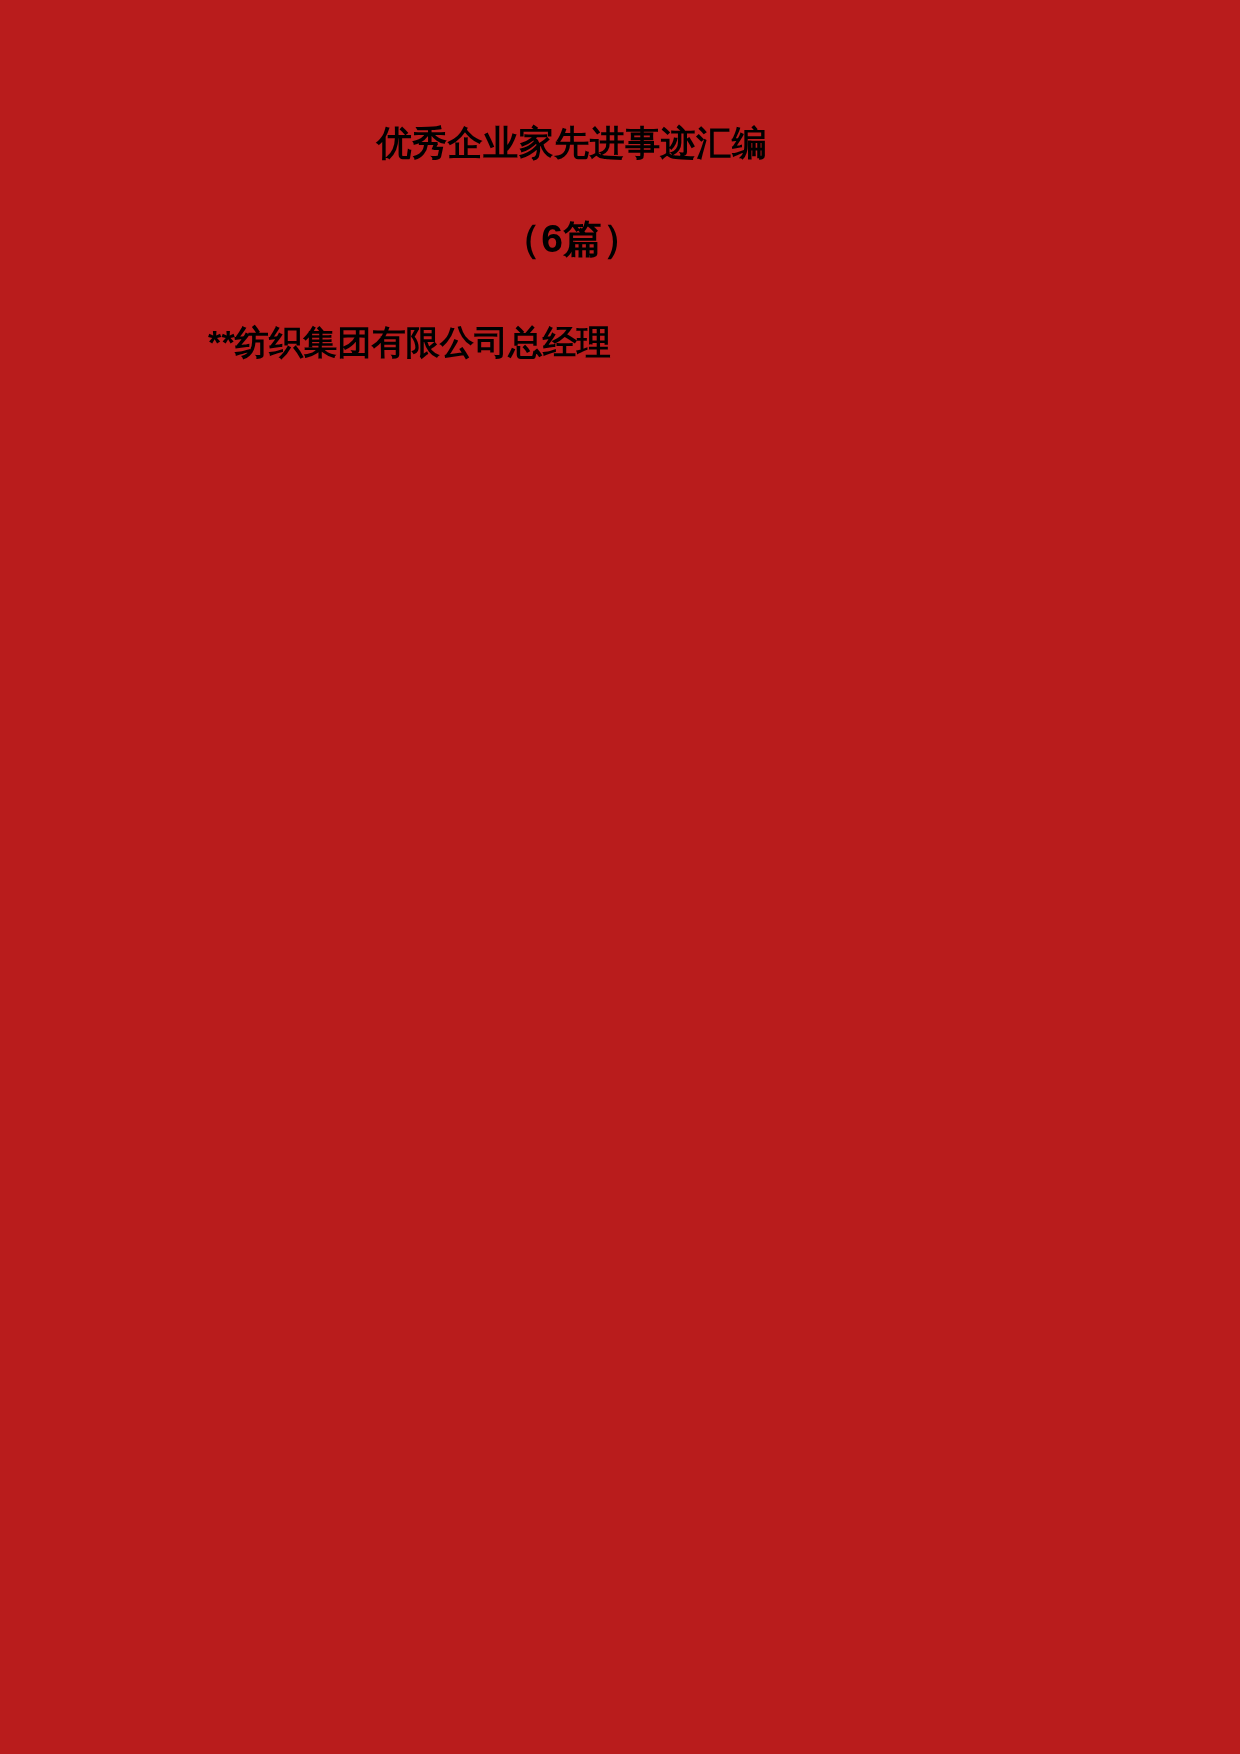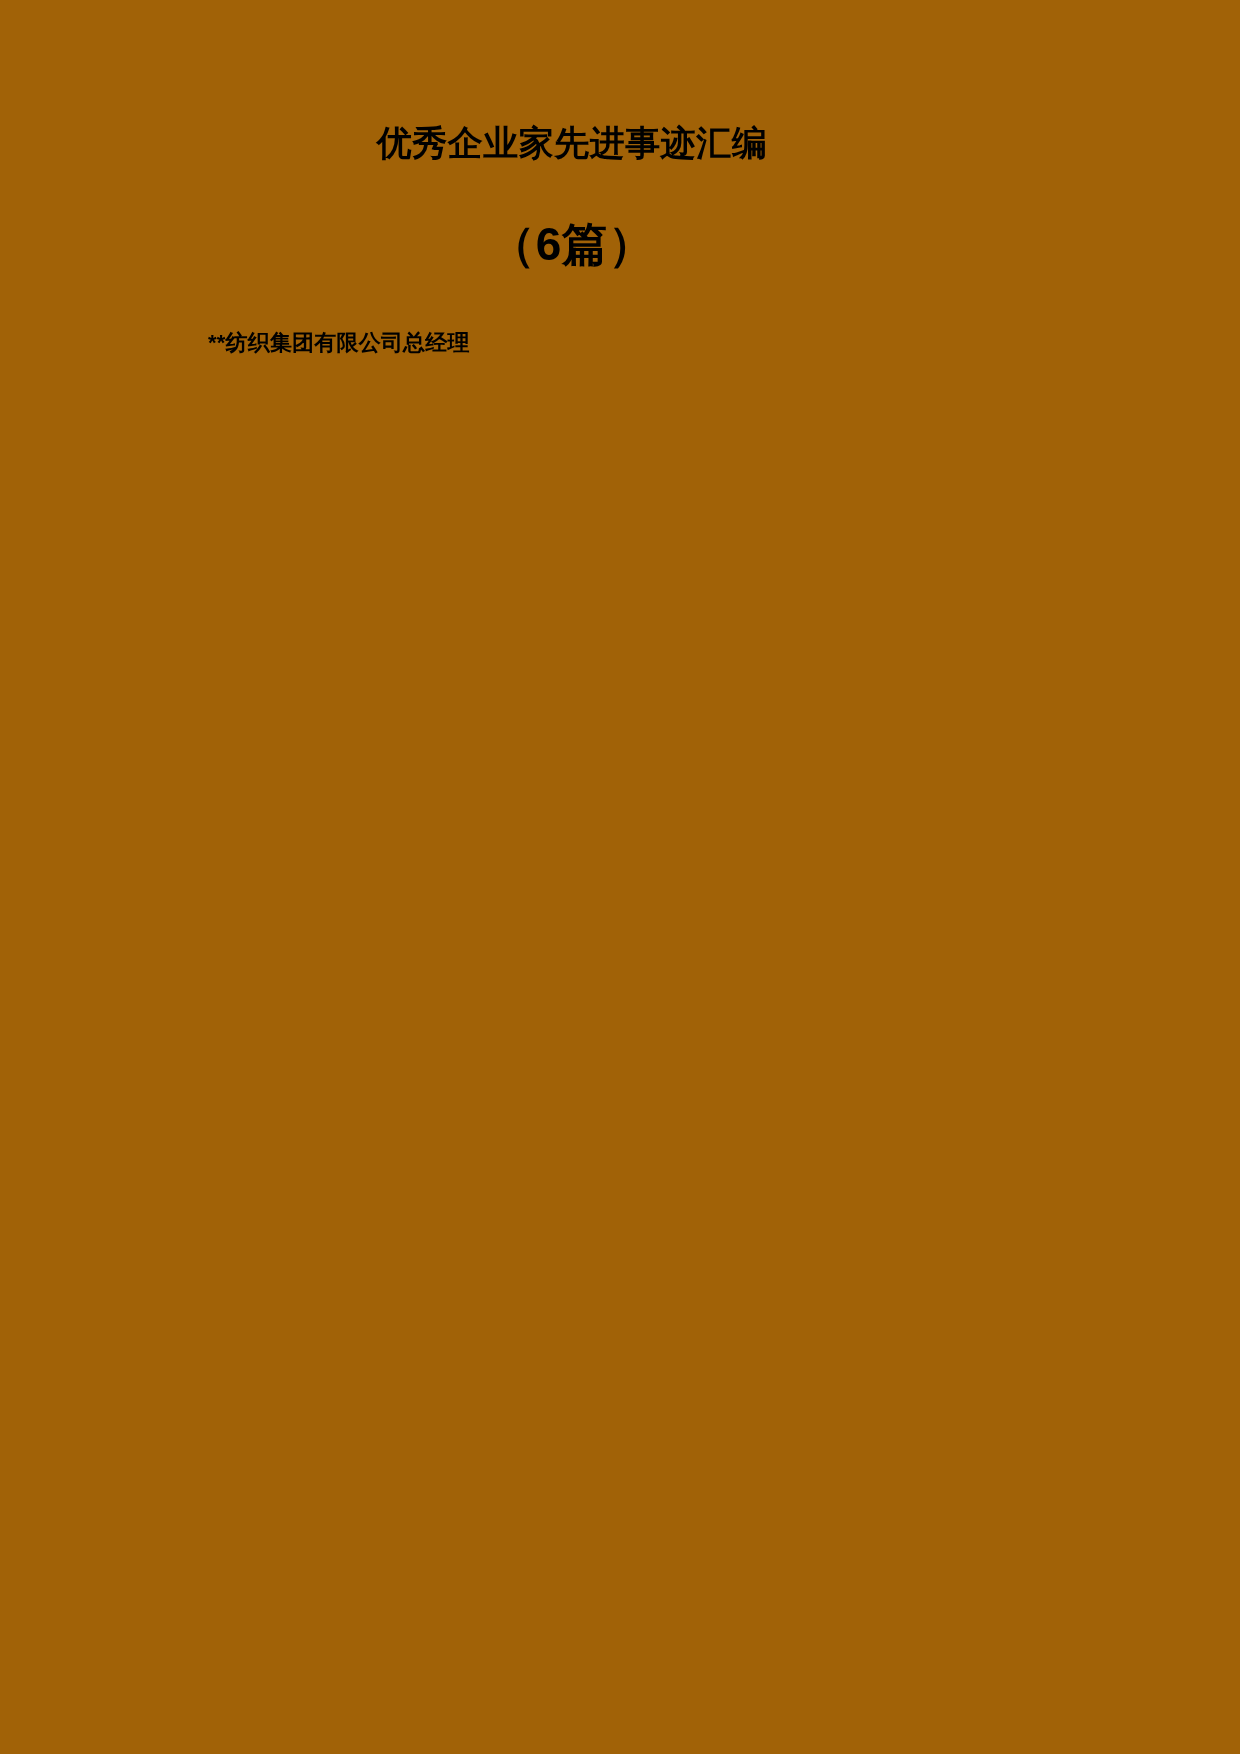--- a/index.html
+++ b/index.html
@@ -5,21 +5,21 @@
   html, body {
     margin: 0;
     padding: 0;
     background: #ffffff;
   }
   .page {
     position: relative;
     width: 1240px;
     height: 1754px;
     margin: 0 auto;
-    background: #a16207;
+    background: #b91c1c;
     box-sizing: border-box;
     overflow: hidden;
   }
   .content {
     position: absolute;
     left: 158px;
     top: 118px;
     width: 828px;
   }
   .doc-title {
@@ -28,31 +28,31 @@
     font-size: 35px;
     line-height: 1.45;
     text-align: center;
     color: #000000;
     letter-spacing: 0.5px;
     margin: 0 0 4px 0;
   }
   .doc-subtitle {
     font-family: "Liberation Sans", "DejaVu Sans", sans-serif;
     font-weight: bold;
-    font-size: 46px;
+    font-size: 39px;
     line-height: 1.45;
     text-align: center;
     color: #000000;
     letter-spacing: 0.5px;
     margin: 42px 0 0 0;
   }
   .section-heading {
     font-family: "Liberation Sans", "DejaVu Sans", sans-serif;
     font-weight: bold;
-    font-size: 22px;
+    font-size: 34px;
     line-height: 1.6;
     color: #000000;
     text-indent: 50px;
     margin: 48px 0 0 0;
     letter-spacing: 0.2px;
   }
   .body-para {
     font-family: "Liberation Sans", "DejaVu Sans", sans-serif;
     font-weight: normal;
     font-size: 26px;

